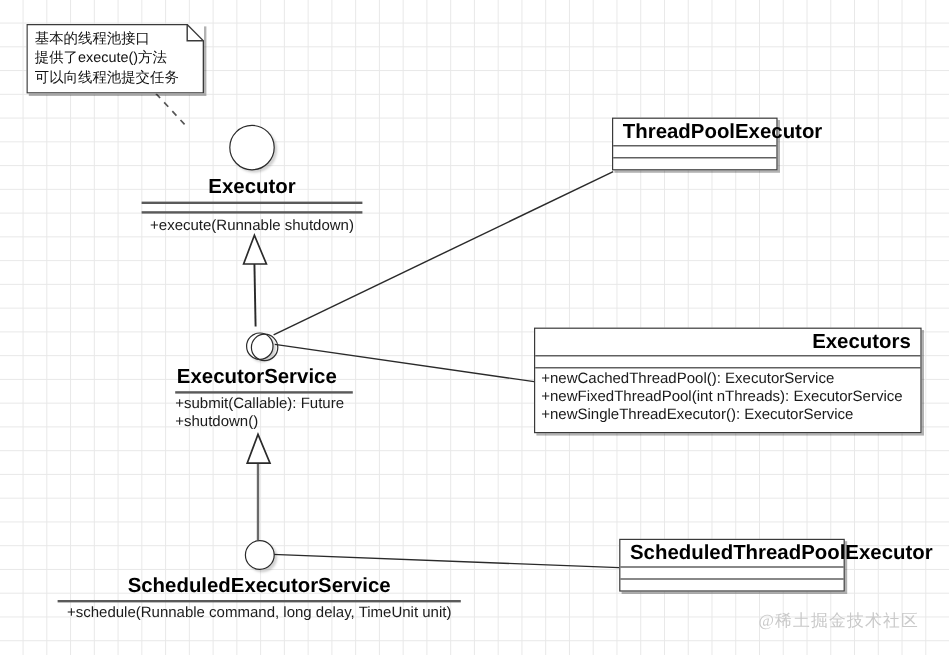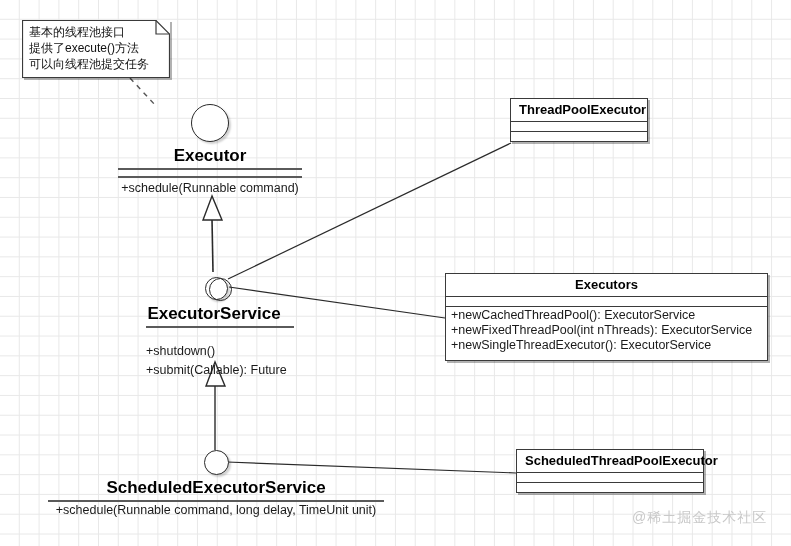--- a/index.html
+++ b/index.html
@@ -31,23 +31,23 @@
 
   
   .umlbox {
     position: absolute;
     box-sizing: border-box;
     background: #ffffff;
     border: 1px solid #3a3a3a;
     box-shadow: 2px 2px 0 rgba(0,0,0,0.30);
   }
   .umlbox .title {
-    text-align: center;
+    text-align: right;
     font-weight: bold;
-    font-size: 13px;
+    font-size: 17px;
     color: #000000;
     padding: 3px 8px 4px 8px;
     line-height: 15px;
     white-space: nowrap;
   }
   .umlbox .compartment {
     border-top: 1px solid #3a3a3a;
     min-height: 9px;
   }
   .umlbox .member {
@@ -127,21 +127,21 @@
     pointer-events: none;
   }
 
   
   .watermark {
     position: absolute;
     font-size: 14px;
     color: #c9c9c9;
     letter-spacing: 1px;
     white-space: nowrap;
-    font-family: Liberation Sans, sans-serif;
+    font-family: Liberation Serif, serif;
   }
 </style>
 </head>
 <body>
 
 <div id="canvas">
 
   <svg id="edges" width="791" height="546" viewBox="0 0 791 546">
 
     <line x1="130" y1="78" x2="156" y2="106" stroke="#555555" stroke-width="1.4" stroke-dasharray="5,5"></line>
@@ -167,29 +167,29 @@
     <div class="note-text">基本的线程池接口
 提供了execute()方法
 可以向线程池提交任务</div>
   </div>
 
   <div class="iface" style="left:110px; top:104px; width:200px; height:92px;">
     <div class="circle" style="left:81px; top:0px; width:38px; height:38px;"></div>
     <div class="iname" style="left:0px; top:44px; width:200px;">Executor</div>
     <div class="rule" style="left:8px; top:64px; width:184px;"></div>
     <div class="rule" style="left:8px; top:72px; width:184px;"></div>
-    <div class="ops" style="left:0px; top:77px; width:200px;">+schedule(Runnable command)</div>
+    <div class="ops" style="left:0px; top:77px; width:200px;">+execute(Runnable shutdown)</div>
   </div>
 
   <div class="iface" style="left:118px; top:277px; width:192px; height:90px;">
     <div class="circle" style="left:87px; top:0px; width:23px; height:23px;"></div>
     <div class="double-ring" style="left:91px; top:1px; width:23px; height:23px;"></div>
     <div class="iname" style="left:0px; top:29px; width:192px;">ExecutorService</div>
     <div class="rule" style="left:28px; top:49px; width:148px;"></div>
-    <div class="ops ops-left" style="left:28px; top:52px; width:176px;margin-top:34px;">+submit(Callable): Future</div>
+    <div class="ops ops-left" style="left:28px; top:52px; width:176px;">+submit(Callable): Future</div>
     <div class="ops ops-left" style="left:28px; top:67px; width:176px;">+shutdown()</div>
   </div>
 
   <div class="iface" style="left:48px; top:450px; width:336px; height:72px;">
     <div class="circle" style="left:156px; top:0px; width:25px; height:25px;"></div>
     <div class="iname" style="left:0px; top:30px; width:336px;">ScheduledExecutorService</div>
     <div class="rule" style="left:0px; top:50px; width:336px;"></div>
     <div class="ops" style="left:0px; top:53px; width:336px;">+schedule(Runnable command, long delay, TimeUnit unit)</div>
   </div>
 

